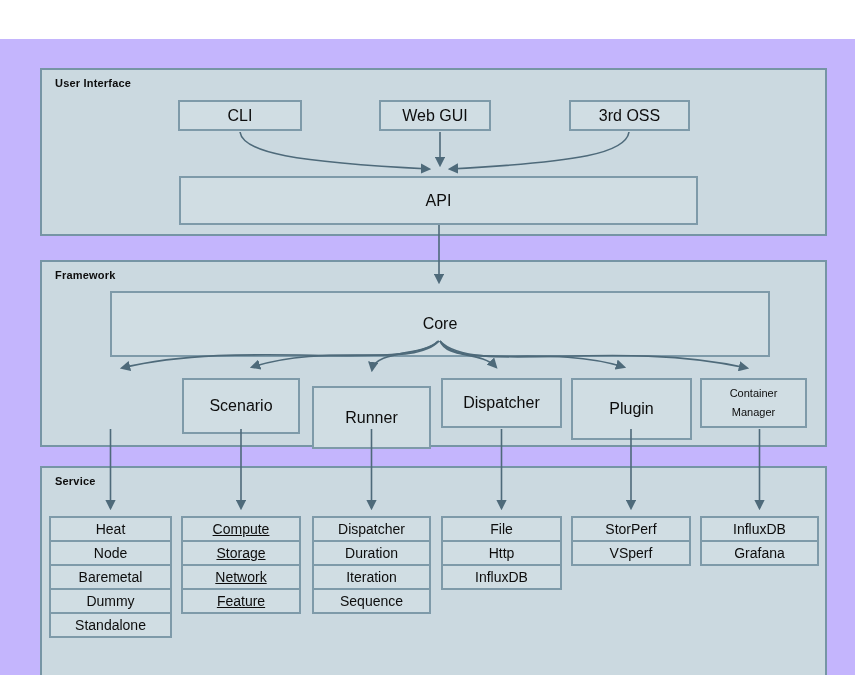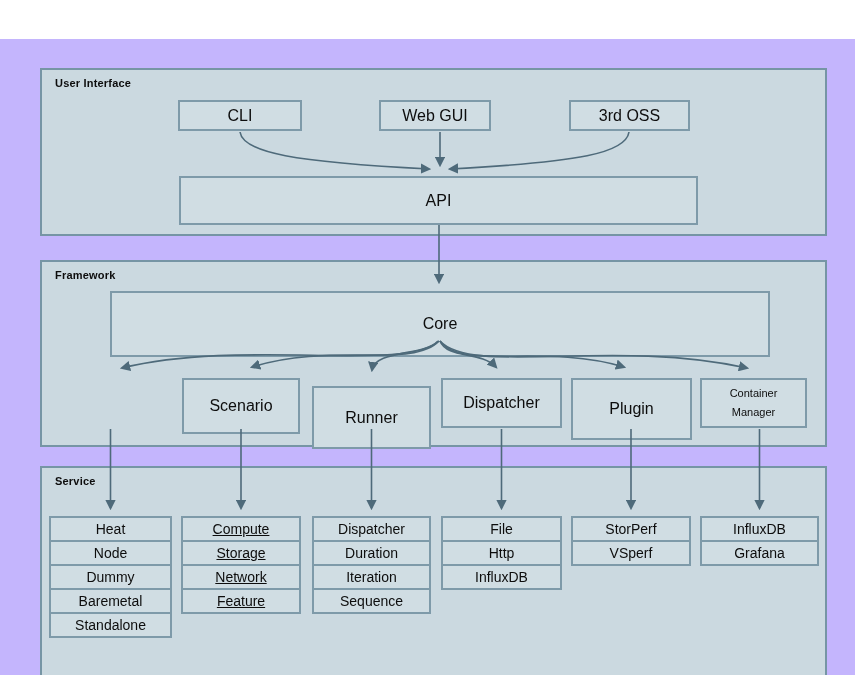--- a/index.html
+++ b/index.html
@@ -93,24 +93,24 @@
   </div>
 
   <div class="svc-col" style="left:49px;top:477px;width:123px;">
     <div class="svc-cell">
         <span>Heat</span>
       </div>
     <div class="svc-cell">
         <span>Node</span>
       </div>
     <div class="svc-cell">
+        <span>Baremetal</span>
+      </div>
+    <div class="svc-cell">
         <span>Dummy</span>
-      </div>
-    <div class="svc-cell">
-        <span>Baremetal</span>
       </div>
     <div class="svc-cell">
         <span>Standalone</span>
       </div>
   </div>
 
   <div class="svc-col" style="left:181px;top:477px;width:120px;text-decoration:underline;">
     <div class="svc-cell">
         <span>Compute</span>
       </div>

